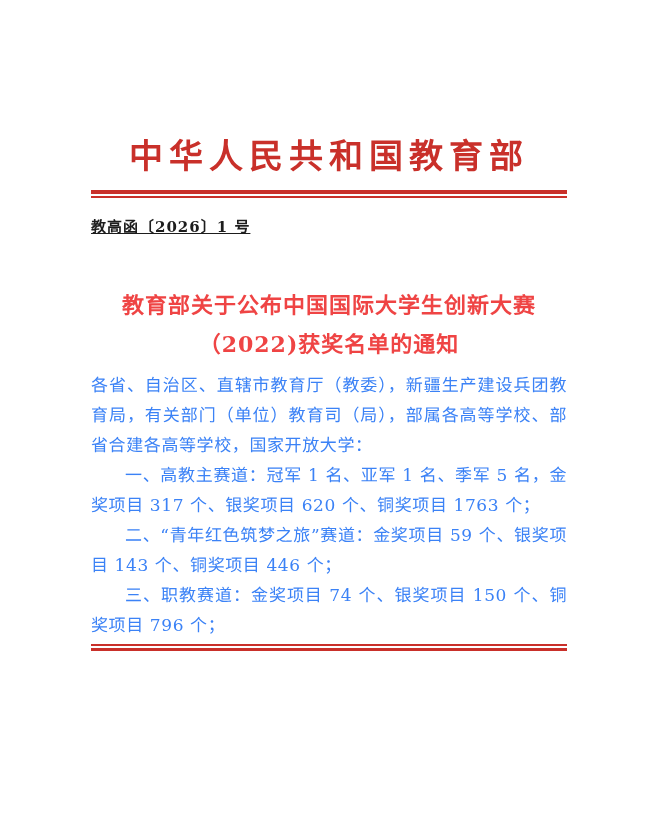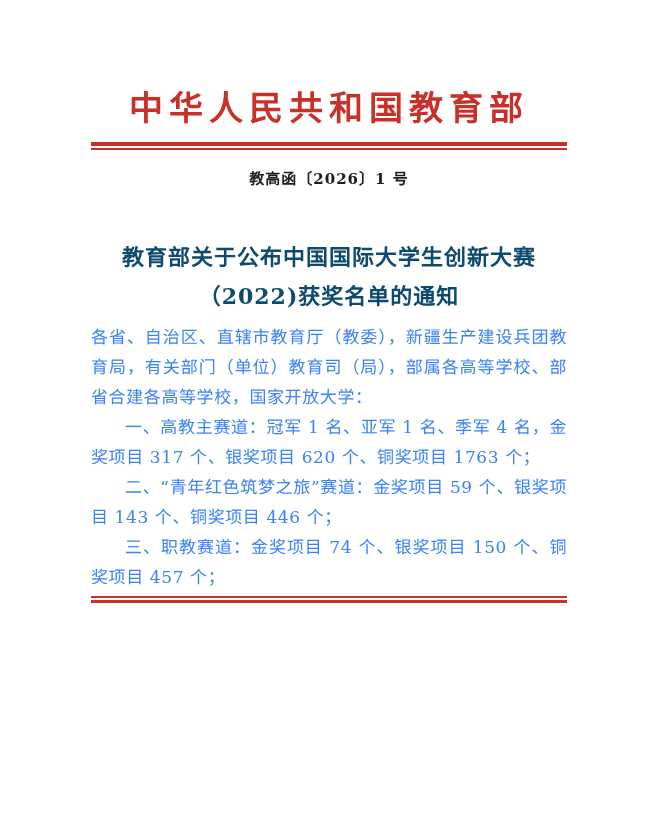--- a/index.html
+++ b/index.html
@@ -11,51 +11,53 @@
     width:658px;height:838px;
     background:#ffffff;
     font-family:"DejaVu Serif","Liberation Serif",serif;
     overflow:hidden;
   }
   .page{
     box-sizing:border-box;
     width:658px;height:695px;
     padding:90px 91px 0 91px;
     background:#ffffff;
+    margin-top:48px;
   }
   .org-name{
     font-size:34px;
     line-height:36px;
     font-weight:700;
     color:var(--red);
     text-align:center;
     letter-spacing:6px;
     white-space:nowrap;
   }
   .header-rule{
     margin-top:16px;
     height:2px;
     border-top:4px solid var(--red);
     border-bottom:2px solid var(--red);
   }
   .doc-number{
     margin-top:17px;
-    text-align:center;
+    text-align:left;
     font-size:15px;
     font-weight:600;
     letter-spacing:1px;
     color:var(--ink);
+    text-decoration:underline;
   }
   .notice-title{
     margin-top:50px;
     text-align:center;
     font-size:22px;
     font-weight:700;
     line-height:39px;
-    color:#0c4a6e;
+    color:#ef4444;
     letter-spacing:1px;
   }
   .body-text{
     margin-top:6px;
     font-size:17px;
     line-height:30px;
     letter-spacing:0.6px;
     color:#3b82f6;
     font-weight:500;
     text-align:justify;
@@ -80,20 +82,20 @@
 
   <div class="doc-number">教高函〔2026〕1 号</div>
 
   <div class="notice-title">
     <div>教育部关于公布中国国际大学生创新大赛</div>
     <div>（2022)获奖名单的通知</div>
   </div>
 
   <div class="body-text">
     <p>各省、自治区、直辖市教育厅（教委），新疆生产建设兵团教育局，有关部门（单位）教育司（局），部属各高等学校、部省合建各高等学校，国家开放大学：</p>
-    <p class="indent">一、高教主赛道：冠军 1 名、亚军 1 名、季军 4 名，金奖项目 317 个、银奖项目 620 个、铜奖项目 1763 个；</p>
+    <p class="indent">一、高教主赛道：冠军 1 名、亚军 1 名、季军 5 名，金奖项目 317 个、银奖项目 620 个、铜奖项目 1763 个；</p>
     <p class="indent">二、“青年红色筑梦之旅”赛道：金奖项目 59 个、银奖项目 143 个、铜奖项目 446 个；</p>
-    <p class="indent">三、职教赛道：金奖项目 74 个、银奖项目 150 个、铜奖项目 457 个；</p>
+    <p class="indent">三、职教赛道：金奖项目 74 个、银奖项目 150 个、铜奖项目 796 个；</p>
   </div>
 
   <div class="footer-rule"></div>
 
 </div>
 
 </body></html>

